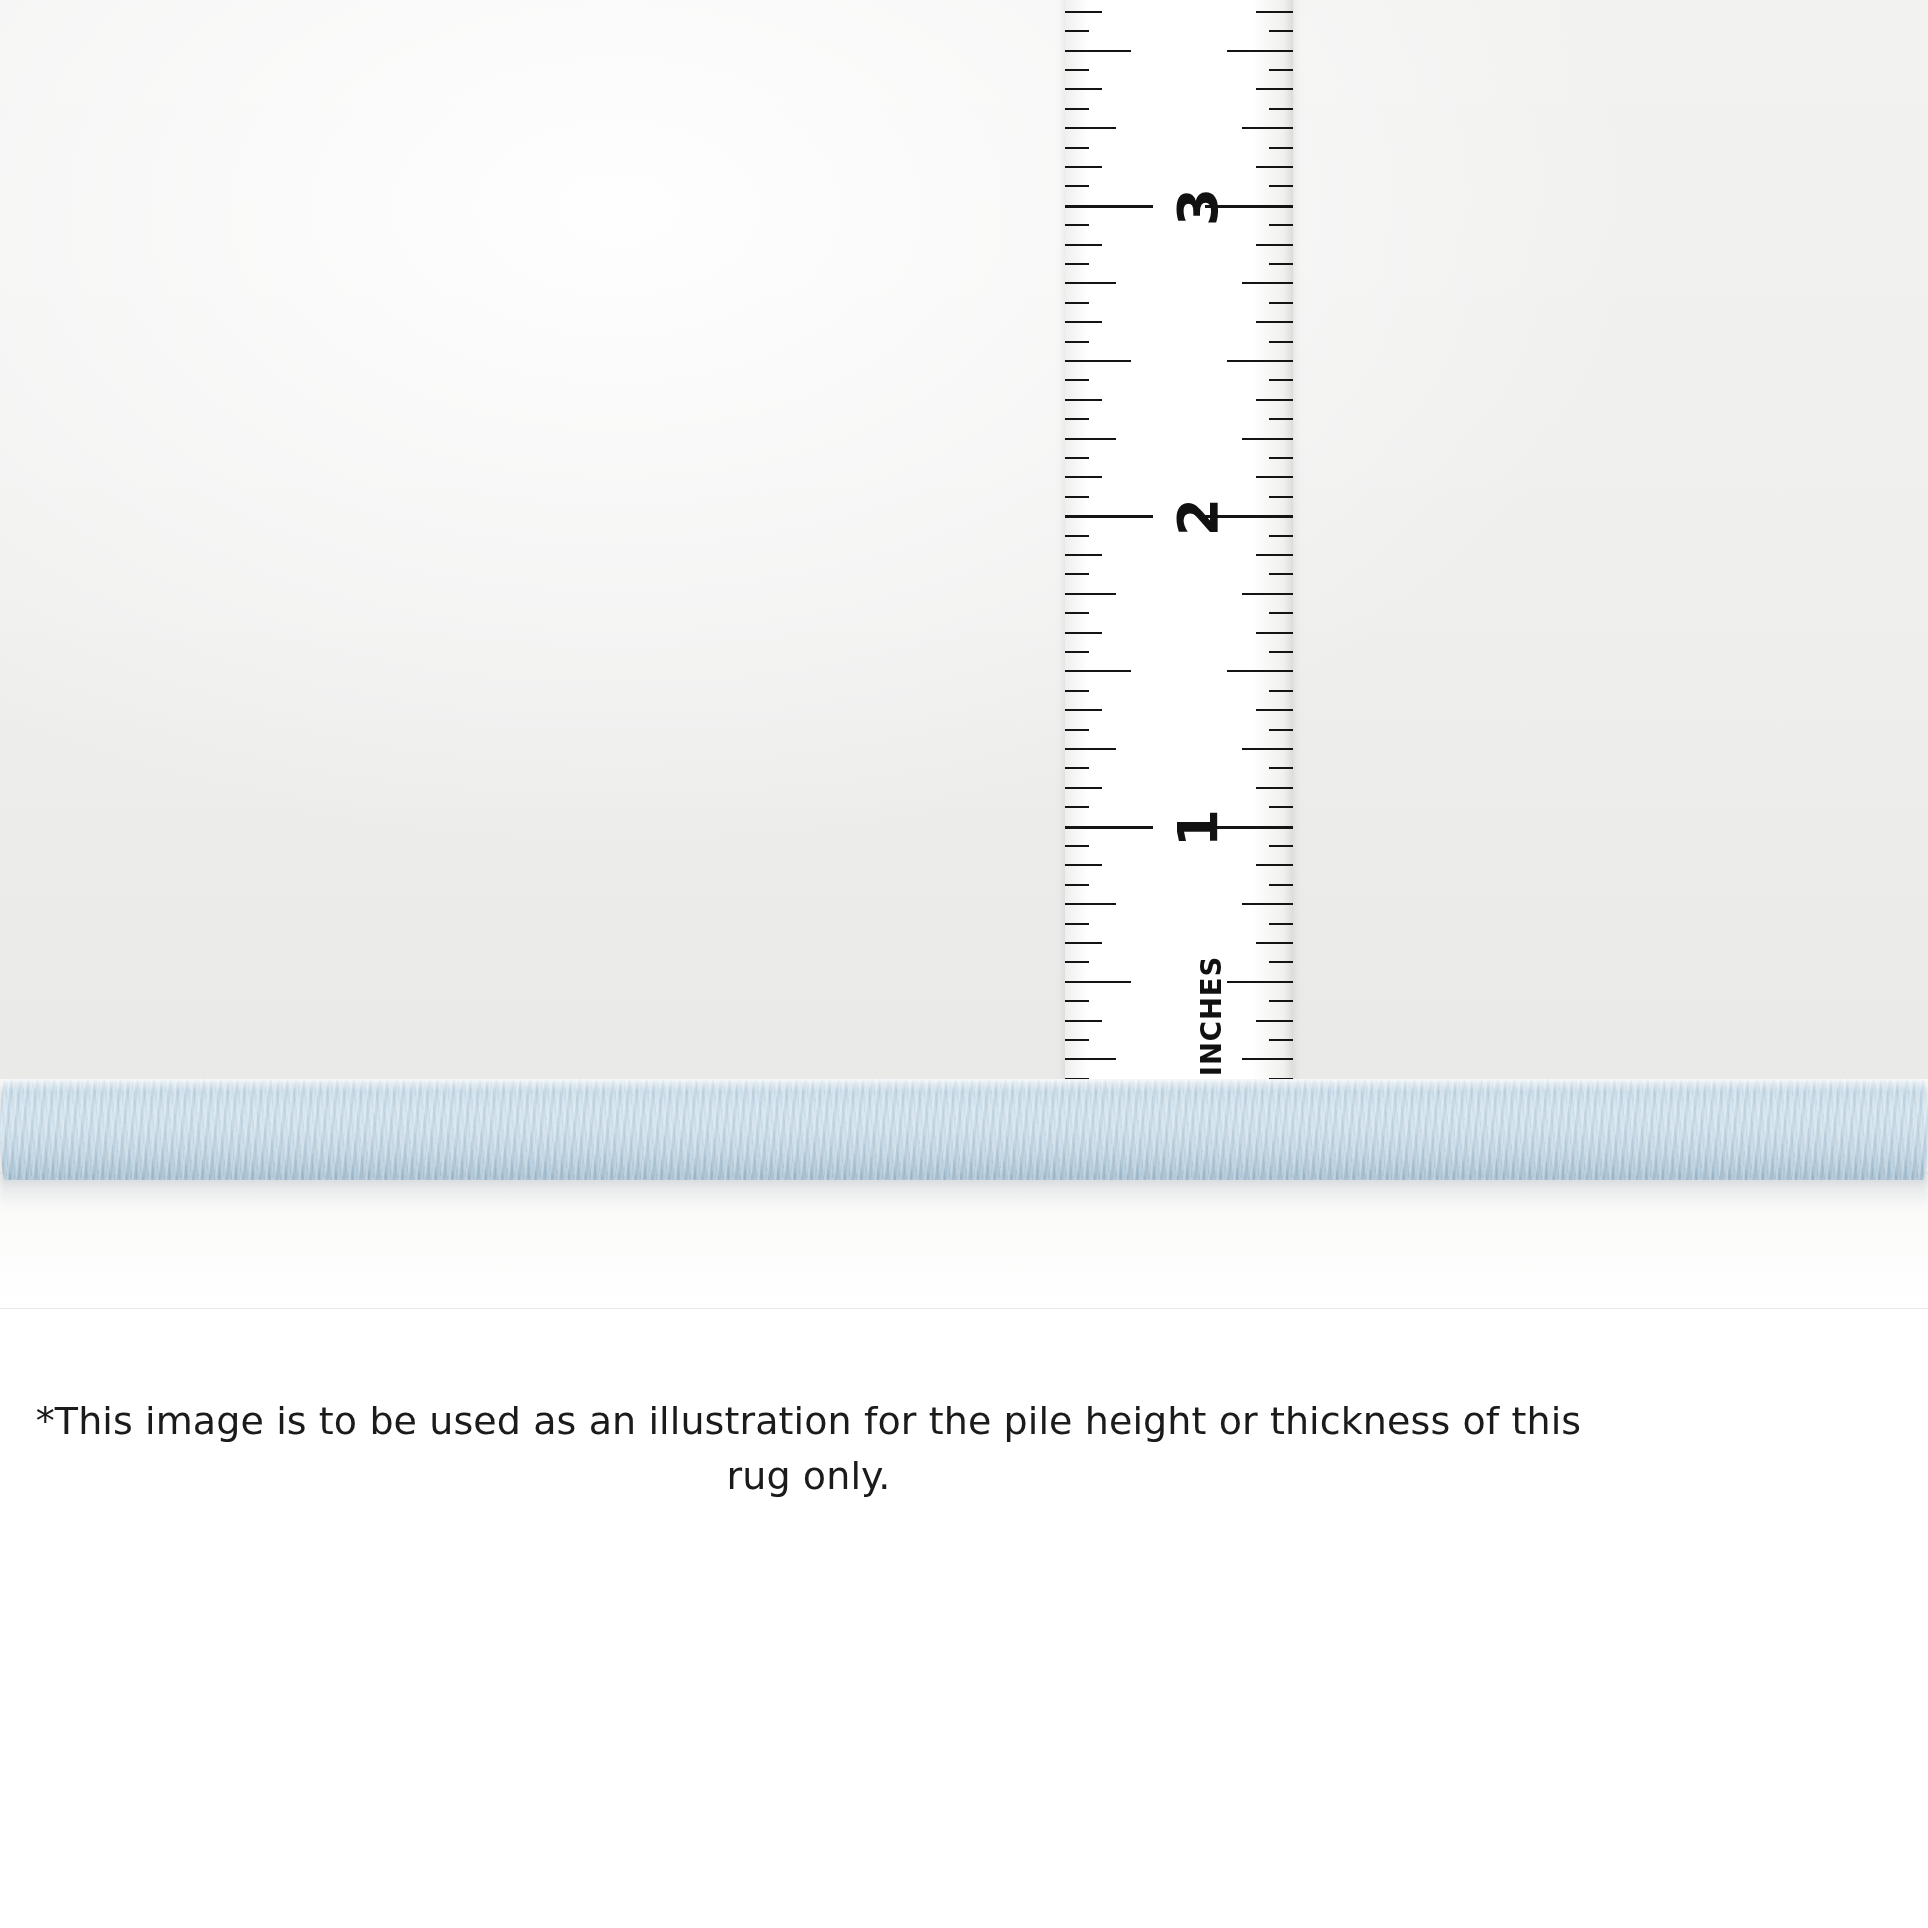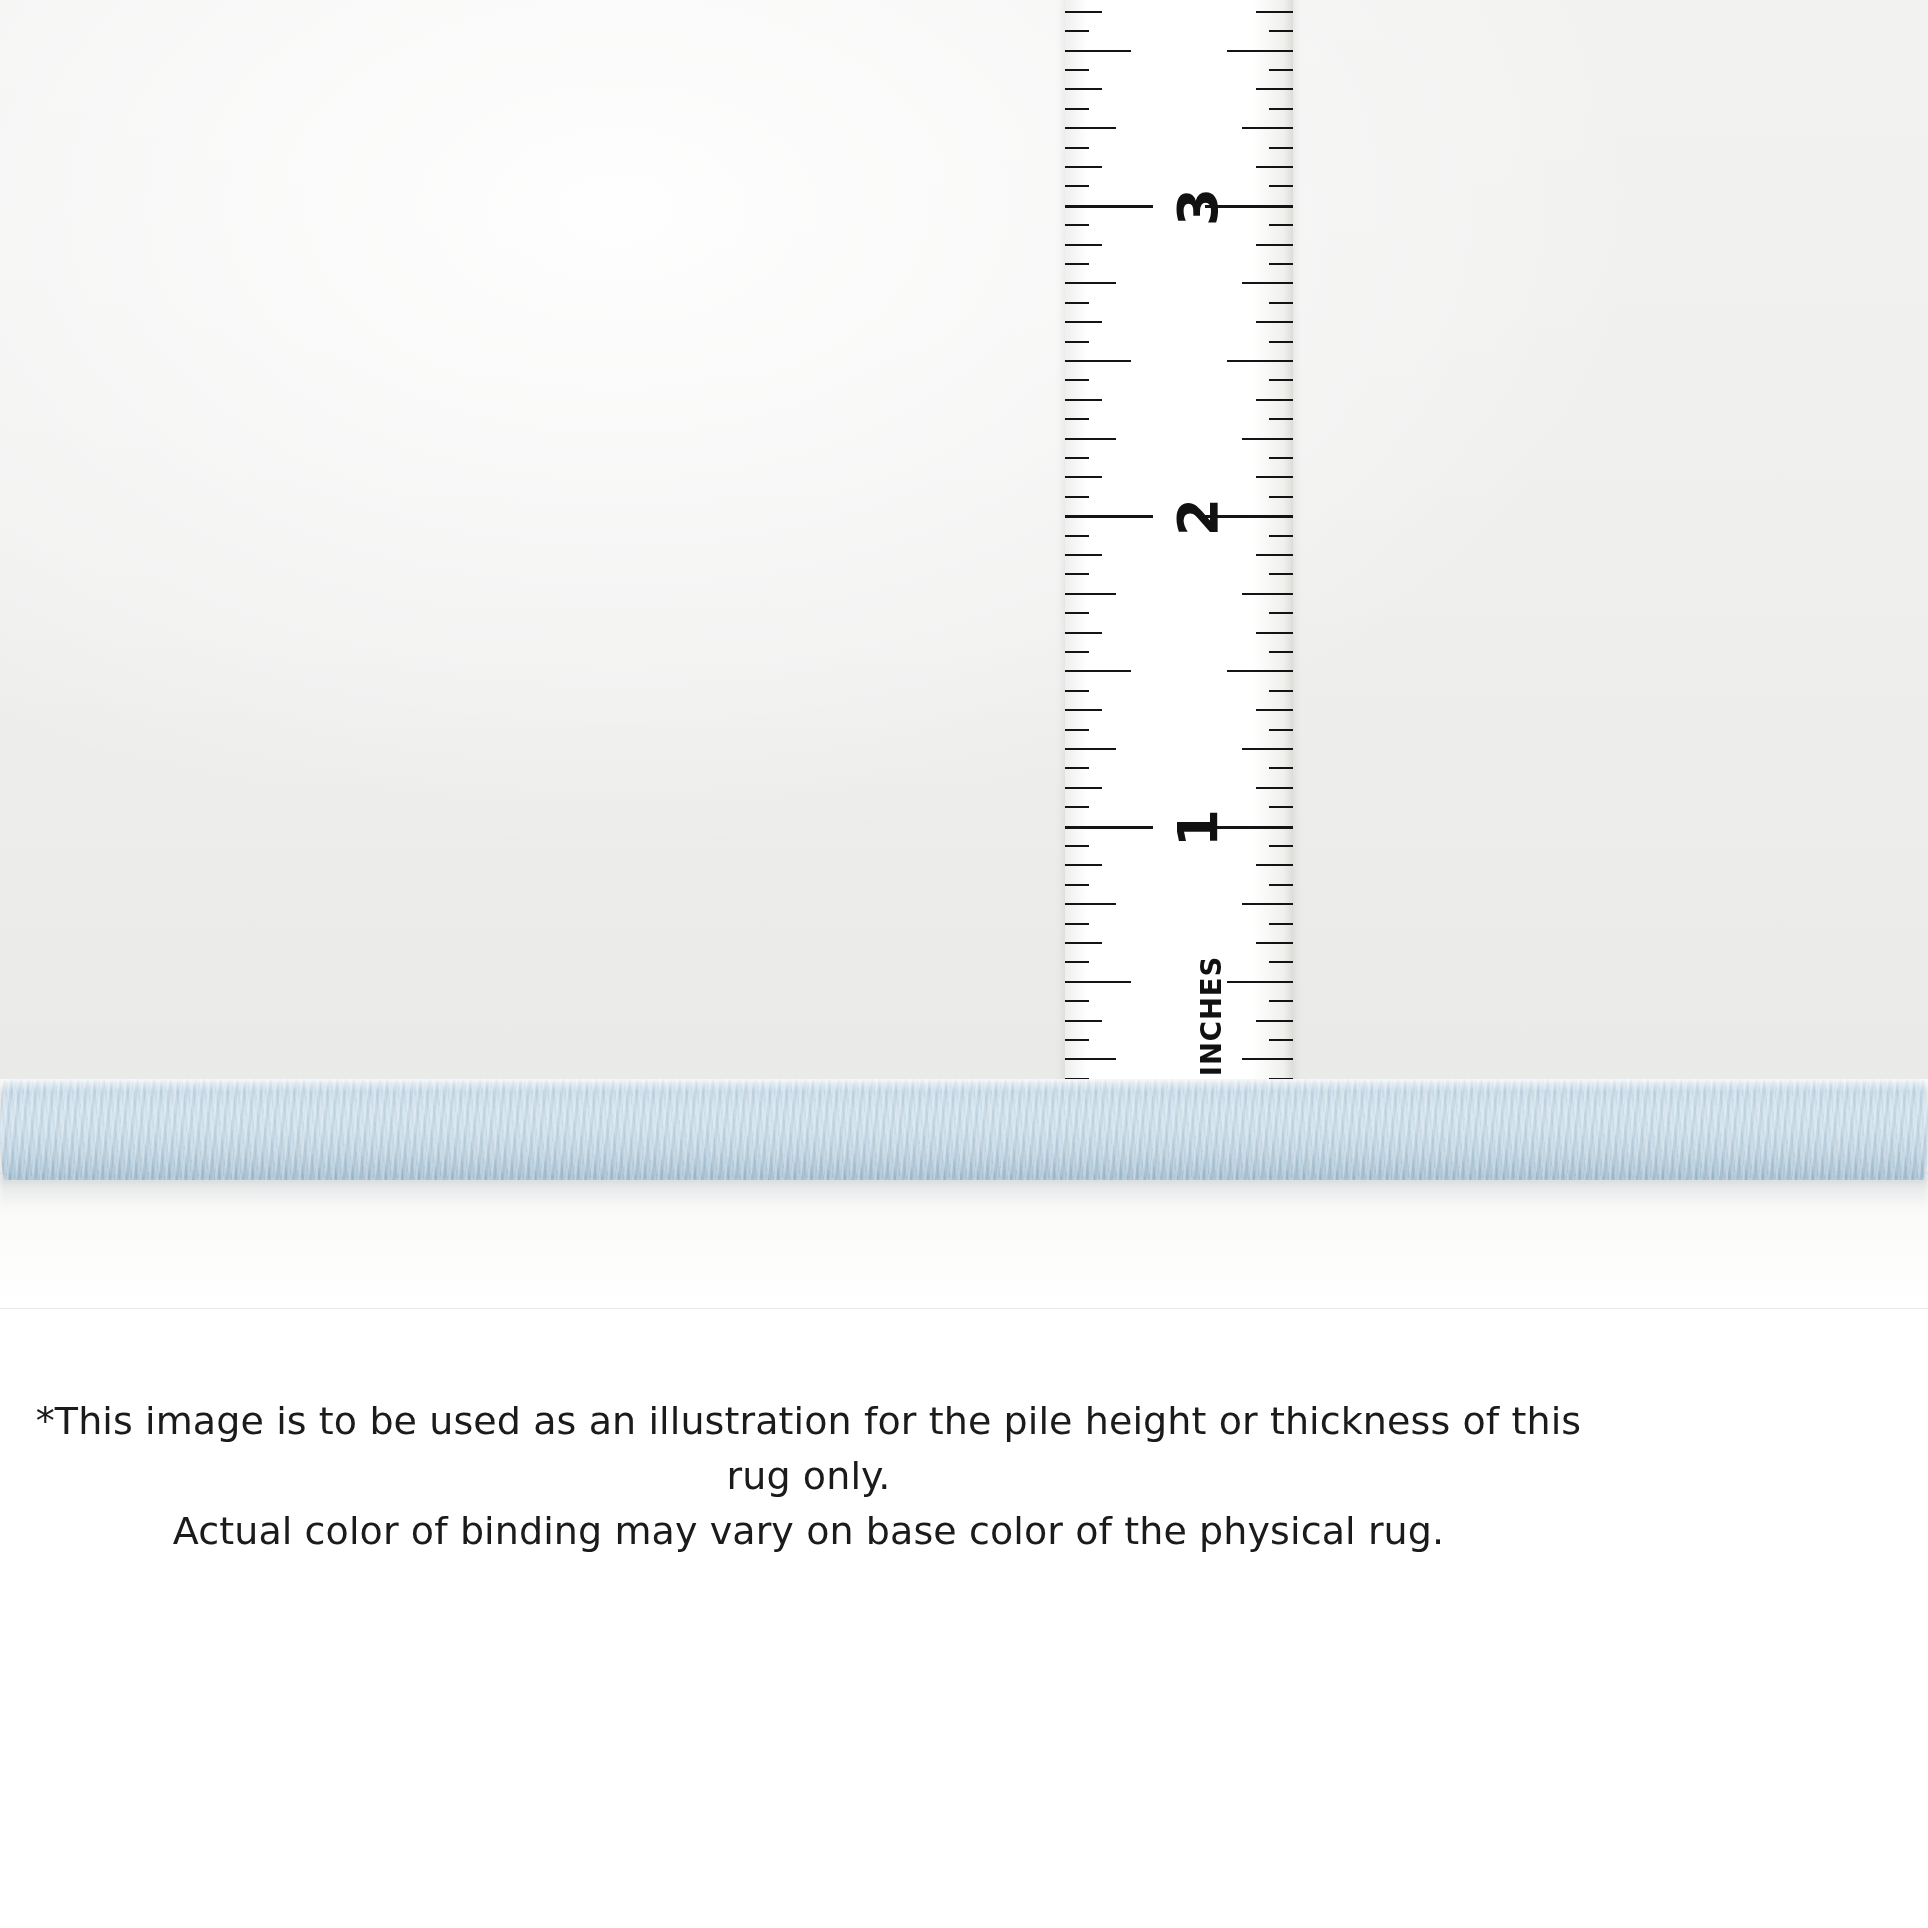--- a/index.html
+++ b/index.html
@@ -347,17 +347,16 @@
     <div class="rug-shadow"></div>
     <div class="rug">
       <div class="rug-binding"></div>
       <div class="rug-weave"></div>
     </div>
     <div class="rug-toplight"></div>
   </div>
 
   <div class="caption">
     <span class="line">*This image is to be used as an illustration for the pile height or thickness of this rug only.</span>
-    <span class="line">Actual color of binding may vary on base color of the physical rug.</span>
   </div>
 
 </div>
 
 
 </body></html>

